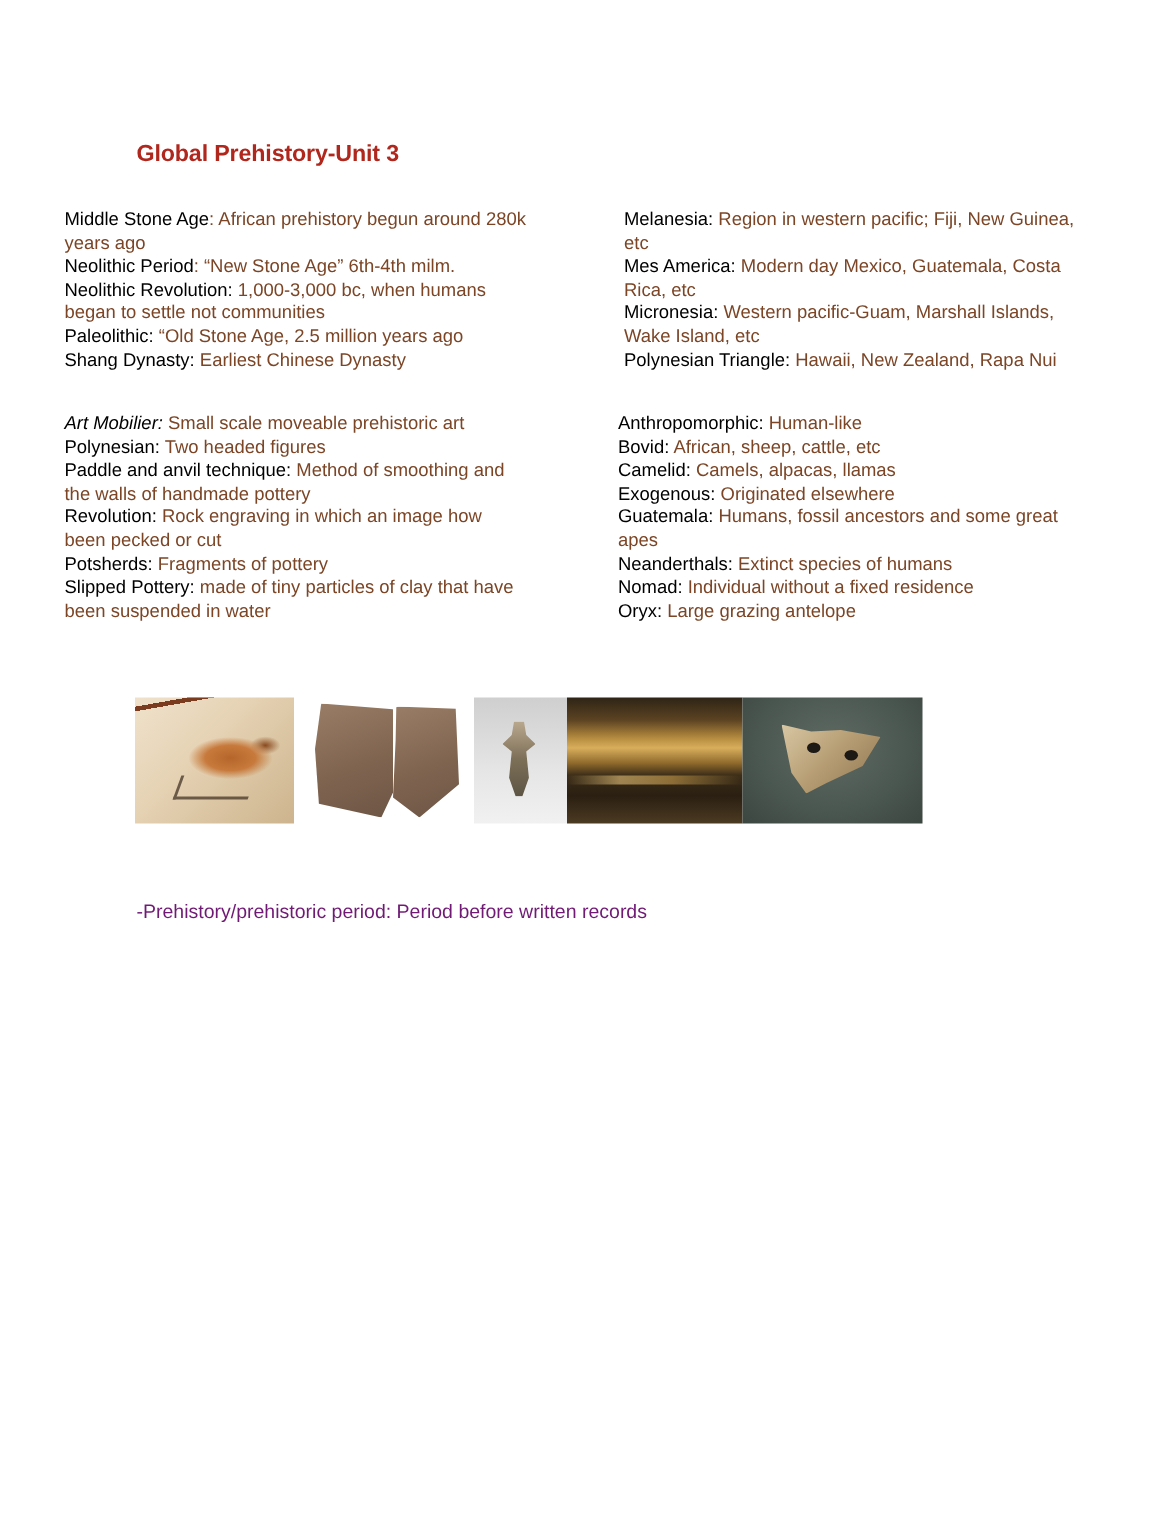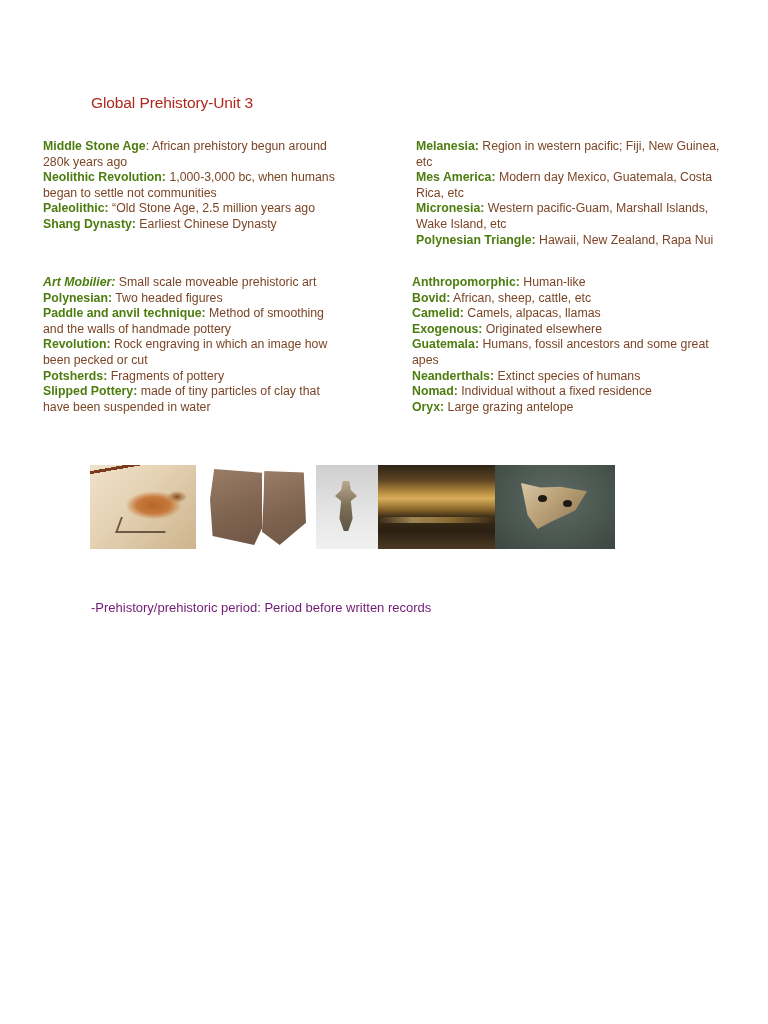--- a/index.html
+++ b/index.html
@@ -12,34 +12,34 @@
       height: 1024px;
       position: relative;
       overflow: hidden;
       font-family: "Liberation Sans", sans-serif;
     }
     .title {
       position: absolute;
       left: 91px;
       top: 94px;
       font-size: 15.5px;
-      font-weight: normal;
+      font-weight: bold;
       color: #b0271d;
       letter-spacing: -0.1px;
     }
     .col {
       position: absolute;
       font-size: 12.3px;
       line-height: 15.6px;
       color: #7b4526;
     }
     .col .entry { margin: 0; }
     .col .term {
-      font-weight: bold;
-      color: #4d7c0f;
+      font-weight: normal;
+      color: #000000;
     }
     .col .term.italic { font-style: italic; }
     .col-left-top { left: 43px; top: 139px; width: 310px; }
     .col-right-top { left: 384px; top: 139px; width: 310px; margin-left: 32px; }
     .col-left-bottom { left: 43px; top: 275px; width: 300px; }
     .col-right-bottom { left: 384px; top: 275px; width: 310px; margin-left: 28px; }
 
     .gallery {
       position: absolute;
       left: 90px;
@@ -141,20 +141,21 @@
       color: #701a75;
     }
   </style>
 </head>
 <body>
 
 <div class="title">Global Prehistory-Unit 3</div>
 
 <div class="col col-left-top">
   <p class="entry"><span class="term">Middle Stone Age</span><span>: </span><span>African prehistory begun around 280k years ago</span></p>
+  <p class="entry"><span class="term">Neolithic Period</span><span>: </span><span>“New Stone Age” 6th-4th milm.</span></p>
   <p class="entry"><span class="term">Neolithic Revolution:</span><span> </span><span>1,000-3,000 bc, when humans began to settle not communities</span></p>
   <p class="entry"><span class="term">Paleolithic:</span><span> </span><span>“Old Stone Age, 2.5 million years ago</span></p>
   <p class="entry"><span class="term">Shang Dynasty:</span><span> </span><span>Earliest Chinese Dynasty</span></p>
 </div>
 
 <div class="col col-right-top">
   <p class="entry"><span class="term">Melanesia:</span><span> </span><span>Region in western pacific; Fiji, New Guinea, etc</span></p>
   <p class="entry"><span class="term">Mes America:</span><span> </span><span>Modern day Mexico, Guatemala, Costa Rica, etc</span></p>
   <p class="entry"><span class="term">Micronesia:</span><span> </span><span>Western pacific-Guam, Marshall Islands, Wake Island, etc</span></p>
   <p class="entry"><span class="term">Polynesian Triangle:</span><span> </span><span>Hawaii, New Zealand, Rapa Nui</span></p>

